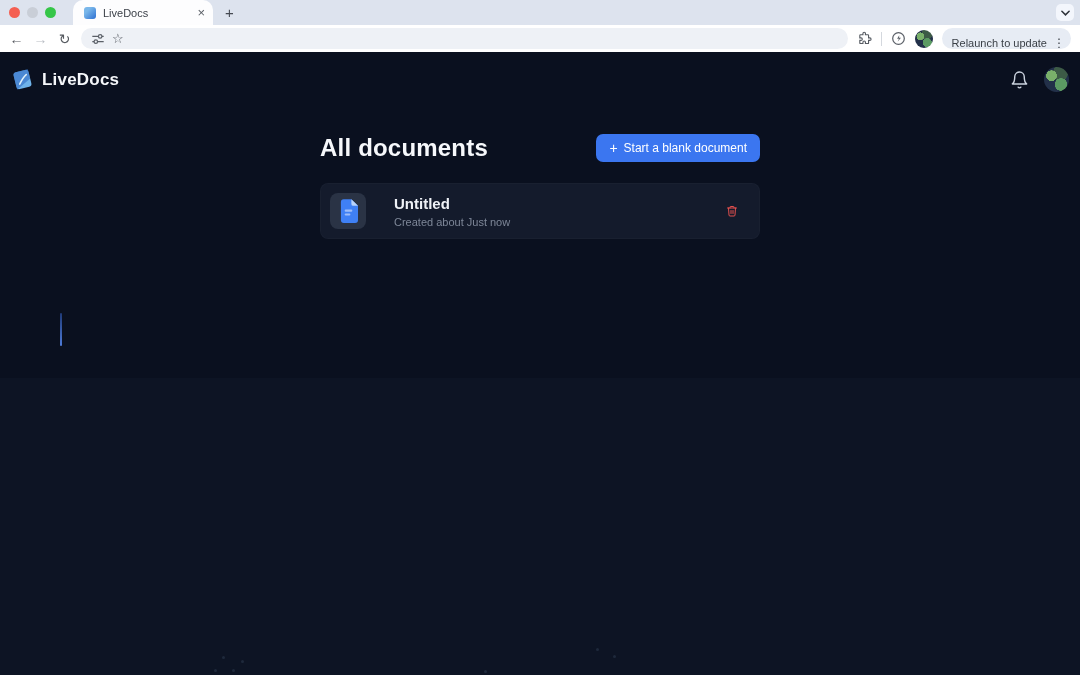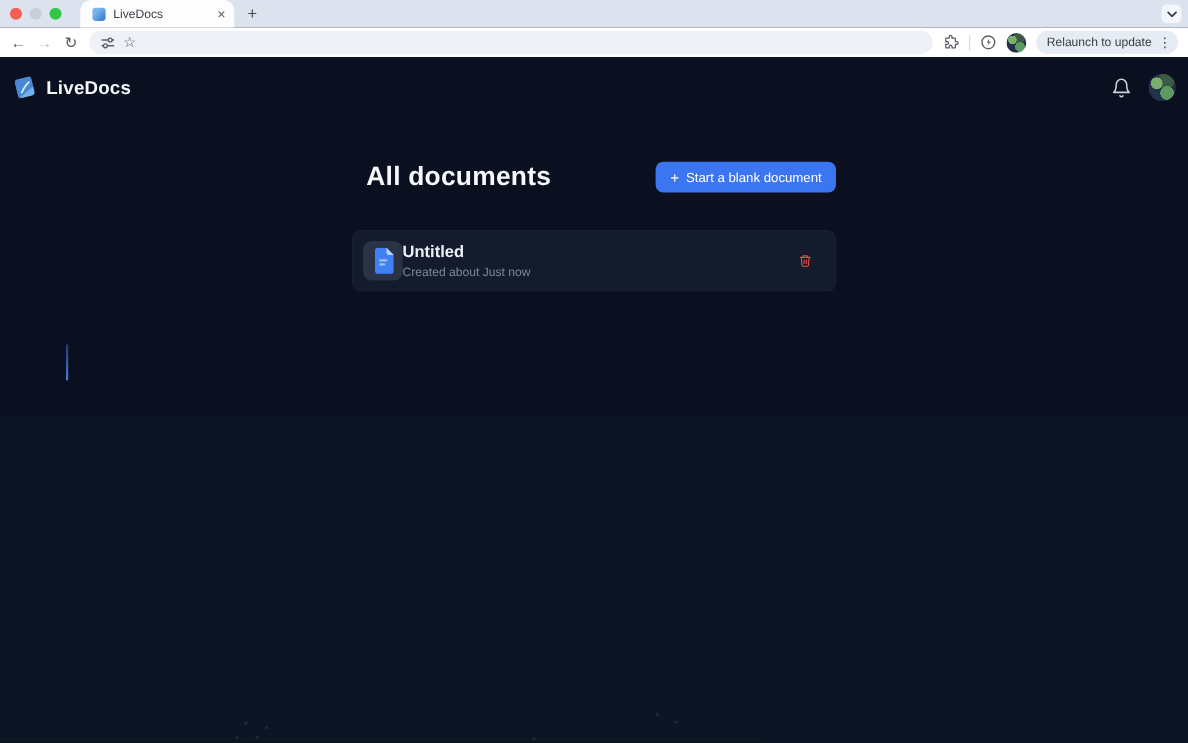--- a/index.html
+++ b/index.html
@@ -55,51 +55,51 @@
   .avatar-img{
     background:
       radial-gradient(circle at 30% 35%, #79b06a 0 22%, rgba(0,0,0,0) 23%),
       radial-gradient(circle at 68% 70%, #5b9a63 0 25%, rgba(0,0,0,0) 26%),
       radial-gradient(circle at 65% 25%, #3c5a46 0 30%, rgba(0,0,0,0) 31%),
       #223049;
   }
   .avatar-sm{width:18px; height:18px; border-radius:50%;}
   .relaunch{
     height:21px; background:#e7ecf4; border-radius:11px; border:none;
-    display:flex; align-items:center; gap:6px; padding:0 6px 0 10px;
+    display:flex; align-items:flex-end; gap:6px; padding:0 6px 0 10px;
     font-size:11px; color:#3a3f46; font-family:inherit;
   }
   .kebab{font-size:12px; color:#3a3f46; line-height:1;}
 
   
   .app{height:623px; background:#0a101f; position:relative; overflow:hidden;}
   .lower-bg{position:absolute; left:0; right:0; top:326px; bottom:0; background:#0d1424;}
   .app-inner{position:relative; z-index:1;}
   .app-header{
     display:flex; align-items:center; justify-content:space-between;
     padding:15px 11px 0 10px;
   }
   .brand{display:flex; align-items:center; gap:7px;}
   .brand-name{font-size:17px; font-weight:700; color:#f5f7fa; letter-spacing:.2px;}
   .header-right{display:flex; align-items:center; gap:15px;}
   .avatar-lg{width:25px; height:25px; border-radius:50%;}
 
   .main{width:440px; margin:42px auto 0;}
   .main-top{display:flex; align-items:center; justify-content:space-between;}
-  .page-title{margin:13px; font-size:24px; font-weight:700; color:#f6f8fb; letter-spacing:.2px;text-align:right;}
+  .page-title{margin:0; font-size:24px; font-weight:700; color:#f6f8fb; letter-spacing:.2px;text-align:right;}
   .cta{
     display:flex; align-items:center; gap:6px; background:#3b76f0; color:#fff;
     border:none; border-radius:7px; height:28px; padding:0 13px;
     font-size:12px; font-family:inherit;
   }
   .cta-plus{font-size:14px; line-height:1; font-weight:400;}
 
   .doc-card{
     margin-top:21px; background:#141b2c; border-radius:8px; padding:10px;
-    display:flex; align-items:center; gap:0;
+    display:flex; align-items:center; gap:28px;
     box-shadow: inset 0 0 0 1px rgba(255,255,255,0.025);
   }
   .doc-iconbox{
     width:36px; height:36px; border-radius:8px; background:#2a3345;
     display:flex; align-items:center; justify-content:center; flex:0 0 auto;
   }
   .doc-title{font-size:15px; font-weight:600; color:#eef1f6;}
   .doc-meta{font-size:11px; color:#7e8798; margin-top:4px;}
   .trash-btn{
     margin-left:auto; margin-right:9px; background:none; border:none; padding:3px;

